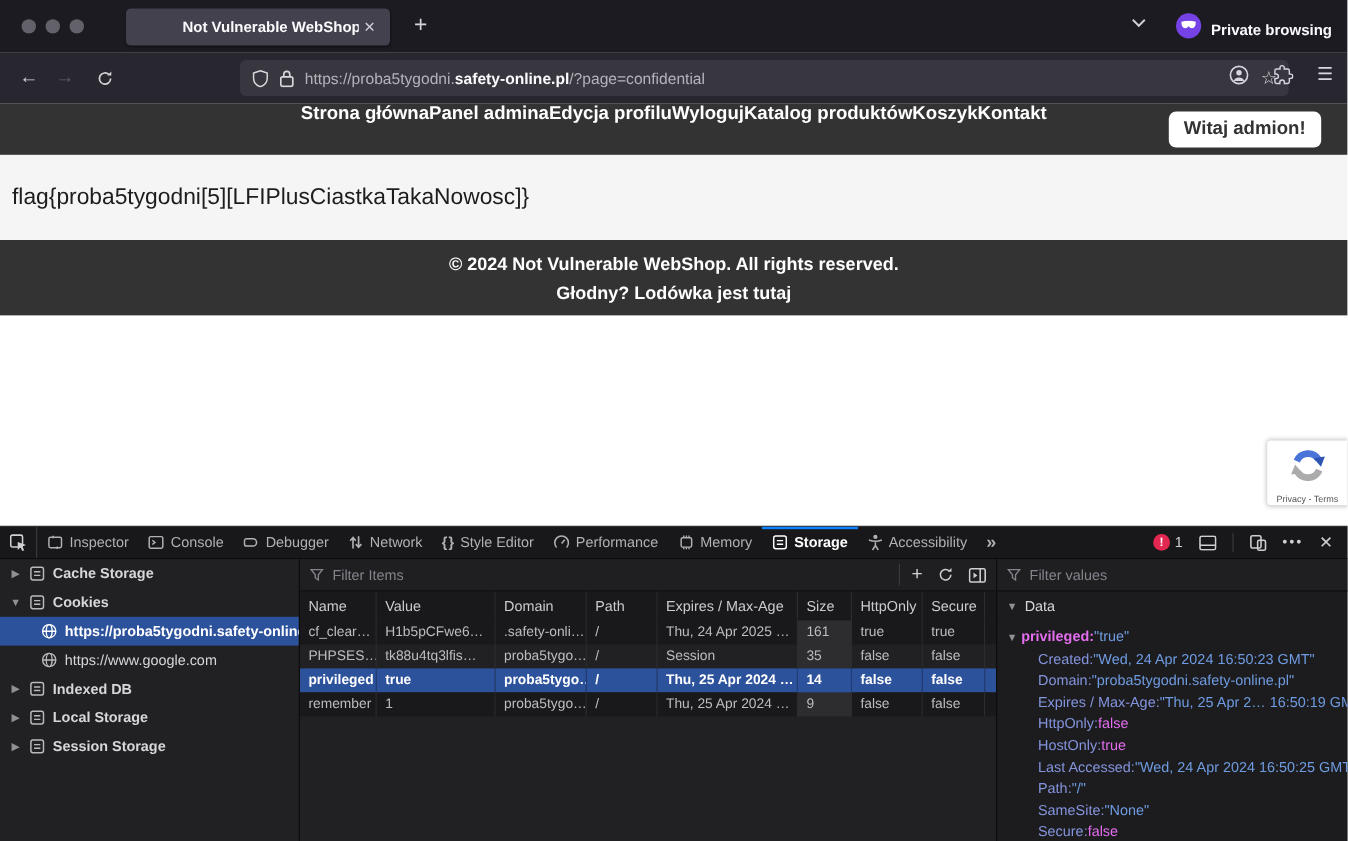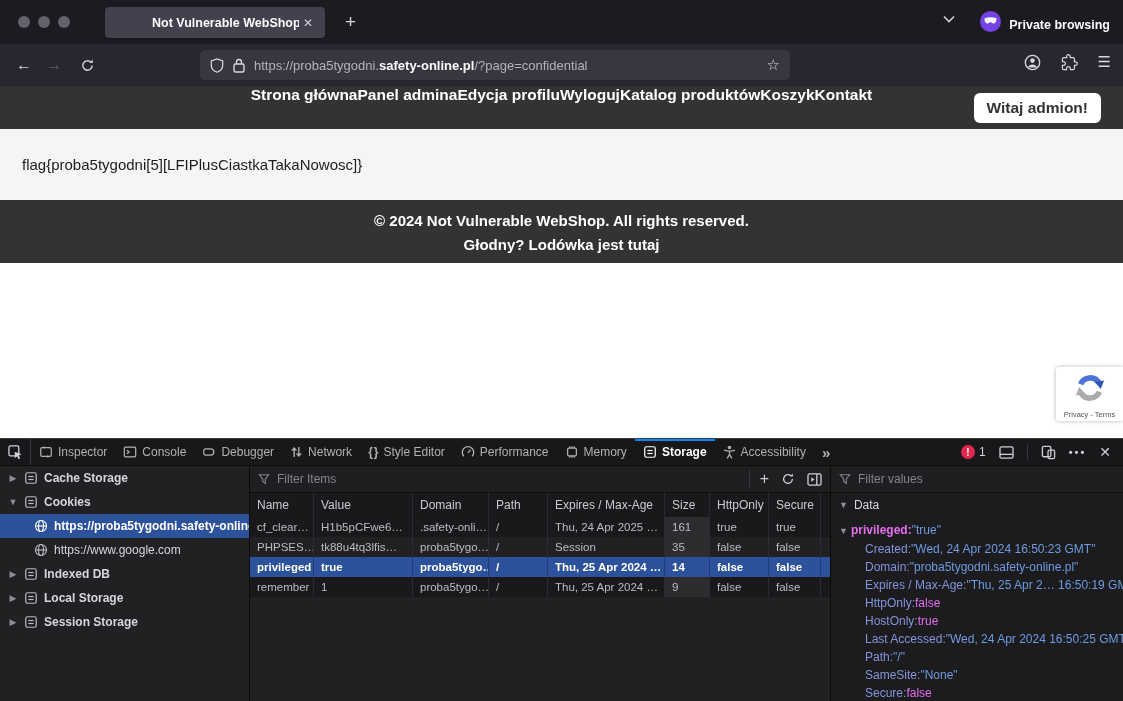--- a/index.html
+++ b/index.html
@@ -27,34 +27,34 @@
   .newtab{position:absolute;left:338px;top:9px;color:#d3d3da;font-size:19px;font-weight:300;line-height:26px;padding:0 7px;}
   .tabs-chevron{position:absolute;right:168px;top:15px;color:#cfcfd6;}
   .private-badge{position:absolute;right:13px;top:11px;display:flex;align-items:flex-end;gap:8px;}
   .mask-circle{width:21px;height:21px;border-radius:50%;background:var(--private-purple,#7542e5);display:flex;align-items:center;justify-content:center;}
   .private-label{color:var(--chrome-text);font-size:12.5px;font-weight:600;}
 
   .navbar{height:42px;background:var(--toolbar);display:flex;align-items:center;position:relative;}
   .nav-btn{color:#d3d3da;margin-left:14px;font-size:16px;}
   .nav-btn.back{margin-left:16px;}
   .nav-btn.fwd{color:#5d5c66;}
-  .urlbar{position:absolute;left:200px;top:6px;width:590px;height:30px;background:var(--field);
+  .urlbar{position:absolute;left:200px;top:6px;width:874px;height:30px;background:var(--field);
           border-radius:5px;display:flex;align-items:center;padding:0 10px;gap:9px;}
   .url-text{flex:1;font-size:13px;color:#b4b3bc;white-space:nowrap;overflow:hidden;}
   .url-text b{color:#fbfbfe;font-weight:700;}
   .url-star{color:#d7d7de;font-size:15px;}
   .tool-icons{position:absolute;right:12px;top:9px;display:flex;align-items:center;gap:20px;color:#d6d6de;}
 
   
   .site-nav{height:43px;background:var(--site-bar);display:flex;align-items:flex-start;justify-content:center;position:relative;}
   .site-nav a{color:#fff;font-size:15.5px;font-weight:700;text-decoration:none;white-space:nowrap;}
   .welcome-btn{position:absolute;right:22px;top:7px;background:#fff;color:#333;font-size:15.5px;font-weight:700;
                padding:6px 13px;border-radius:6px;border:none;}
   .flag-strip{height:71px;background:var(--flag-bg);display:flex;align-items:center;}
-  .flag-text{margin-left:22px;font-size:15px;color:#1d1d1d;}
+  .flag-text{margin-left:10px;font-size:19px;color:#1d1d1d;}
   .site-footer{height:63px;background:var(--site-bar);color:#fff;text-align:center;padding-top:9px;}
   .site-footer div{font-size:15px;font-weight:700;line-height:24px;}
   .page-body{height:175px;background:#fff;position:relative;}
   .recaptcha{position:absolute;right:0;top:104px;width:67px;height:54px;background:#fff;
              border-radius:3px 0 0 3px;box-shadow:0 0 4px rgba(0,0,0,.3);text-align:center;padding-top:6px;}
   .recaptcha-label{font-size:7.5px;color:#555;margin-top:3px;}
 
   
   .devtools{height:263px;border-top:1px solid #3c3c41;background:var(--dt-bg);color:var(--dt-text);font-size:12px;}
   .dt-tabbar{height:27px;background:var(--dt-tabbar);border-bottom:1px solid var(--dt-border);display:flex;align-items:stretch;}

